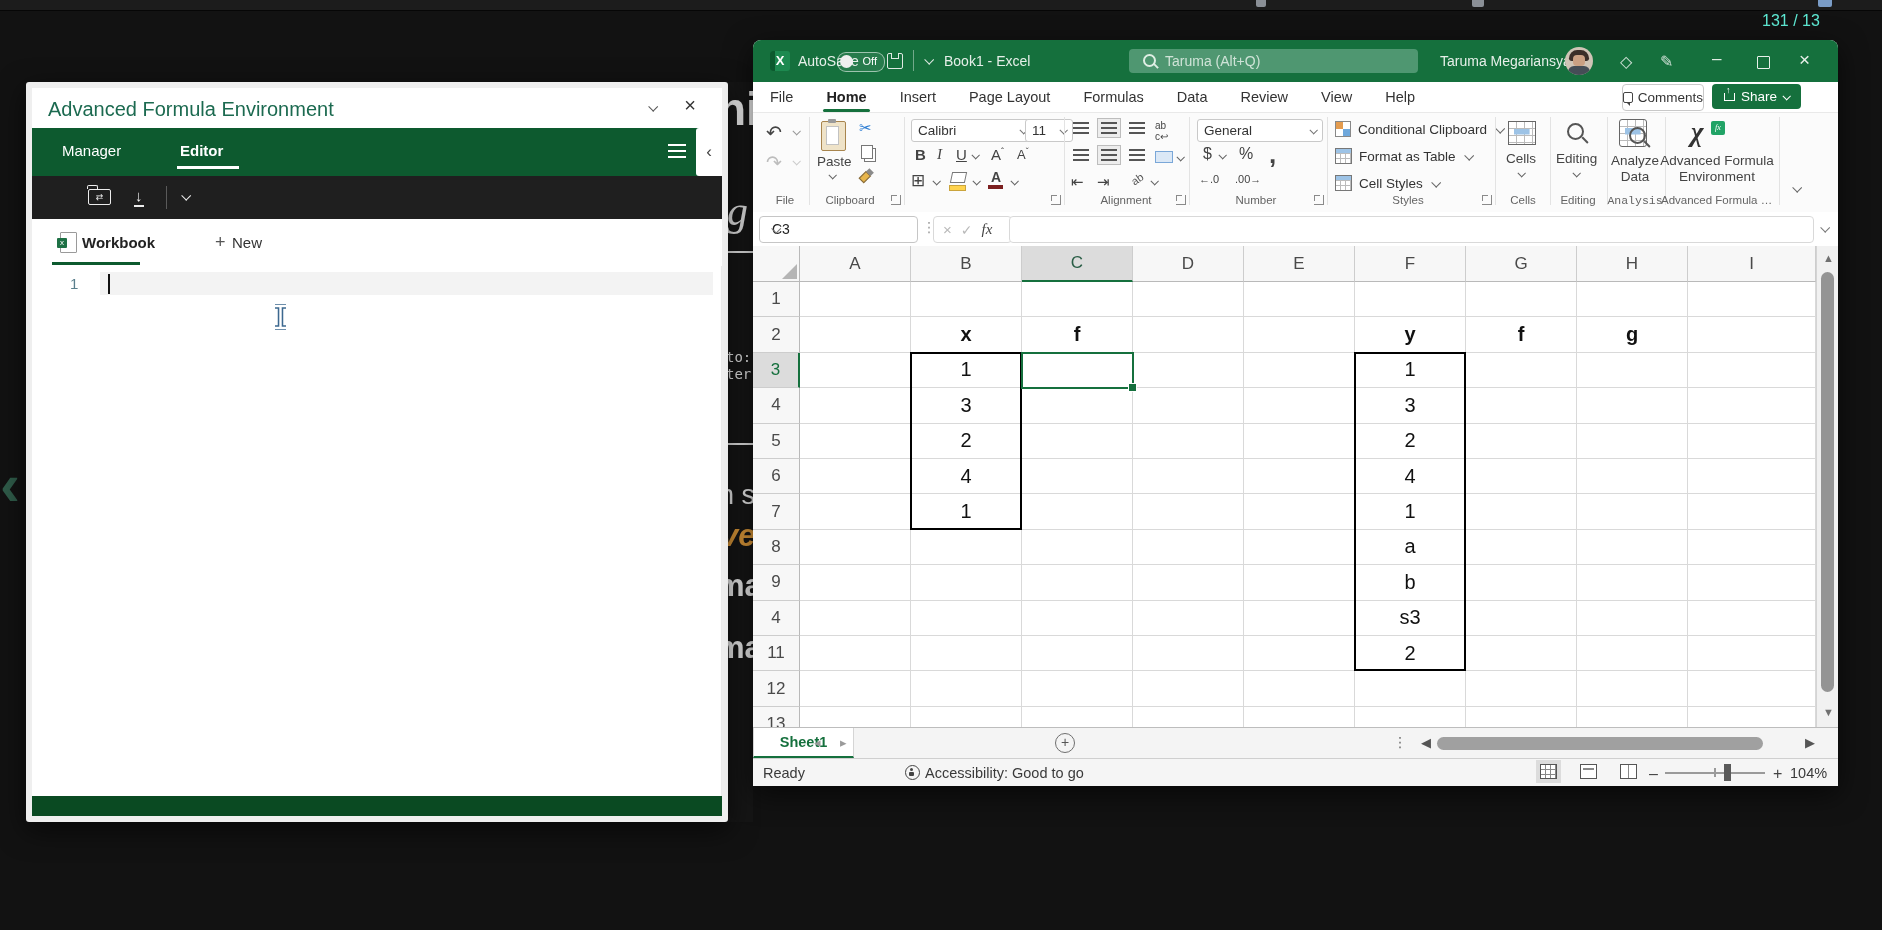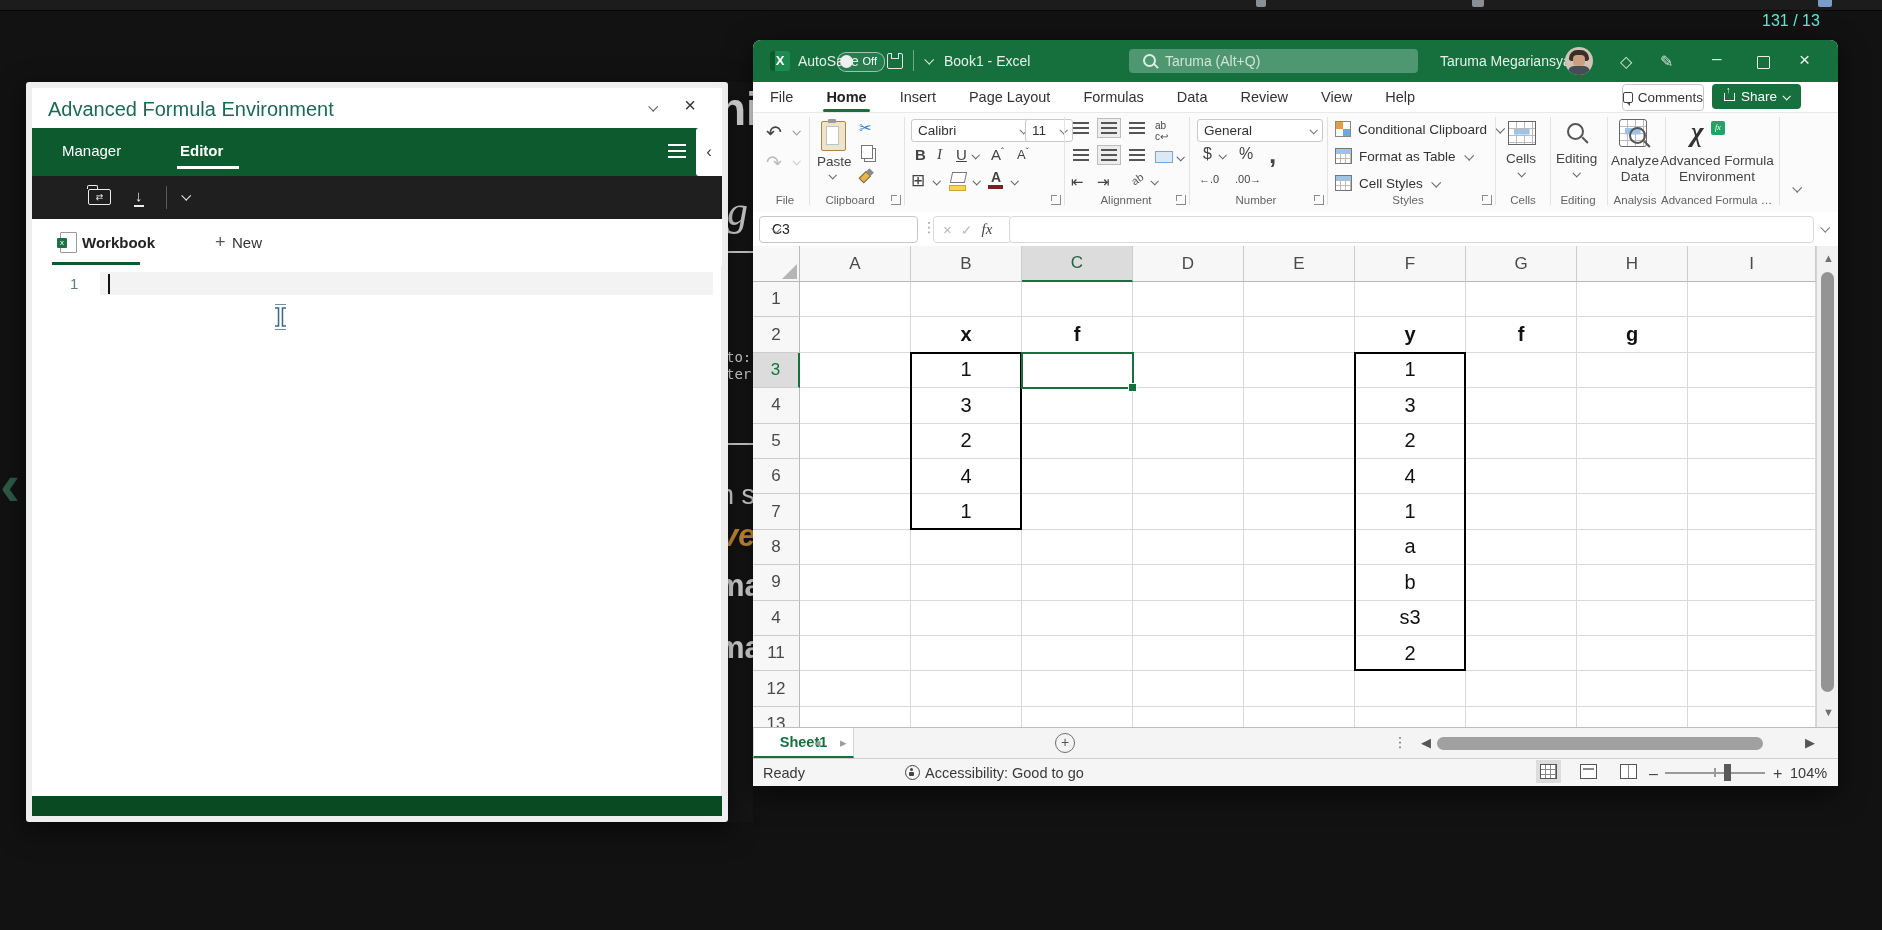--- a/index.html
+++ b/index.html
@@ -422,21 +422,21 @@
 
       <div class="magn" style="left:814px;top:10px;"></div>
       <div class="rico" style="left:803px;top:38px;font-size:13.5px;">Editing</div>
       <span class="abs chev" style="left:820px;top:58px;color:#666;width:5px;height:5px;"></span>
       <div class="gcap" style="left:798px;width:54px;">Editing</div>
       <div class="gdiv" style="left:854px;"></div>
 
       <div class="grid-ico" style="left:866px;top:6px;width:26px;height:26px;border-radius:3px;"></div>
       <div class="magn" style="left:876px;top:14px;border-color:#555;"></div>
       <div class="rico" style="left:854px;top:40px;width:56px;text-align:center;font-size:13.5px;line-height:16px;">Analyze Data</div>
-      <div class="gcap" style="left:854px;width:56px;">Analysis</div>
+      <div class="gcap" style="left:854px;width:56px;font-family:Liberation Mono, monospace;">Analysis</div>
       <div class="gdiv" style="left:912px;"></div>
 
       <div class="chi abs" style="left:938px;top:4px;font-size:27px;">χ</div>
       <div class="fx-sq abs" style="left:958px;top:8px;width:14px;height:14px;font-size:8px;line-height:14px;">fx</div>
       <div class="rico" style="left:904px;top:40px;width:120px;text-align:center;font-size:13.5px;line-height:16px;">Advanced Formula Environment</div>
       <div class="gcap" style="left:908px;width:112px;overflow:hidden;text-overflow:ellipsis;">Advanced Formula E...</div>
       <div class="gdiv" style="left:1026px;"></div>
       <span class="abs chev" style="left:1040px;top:72px;color:#666;"></span>
     </div>
 

